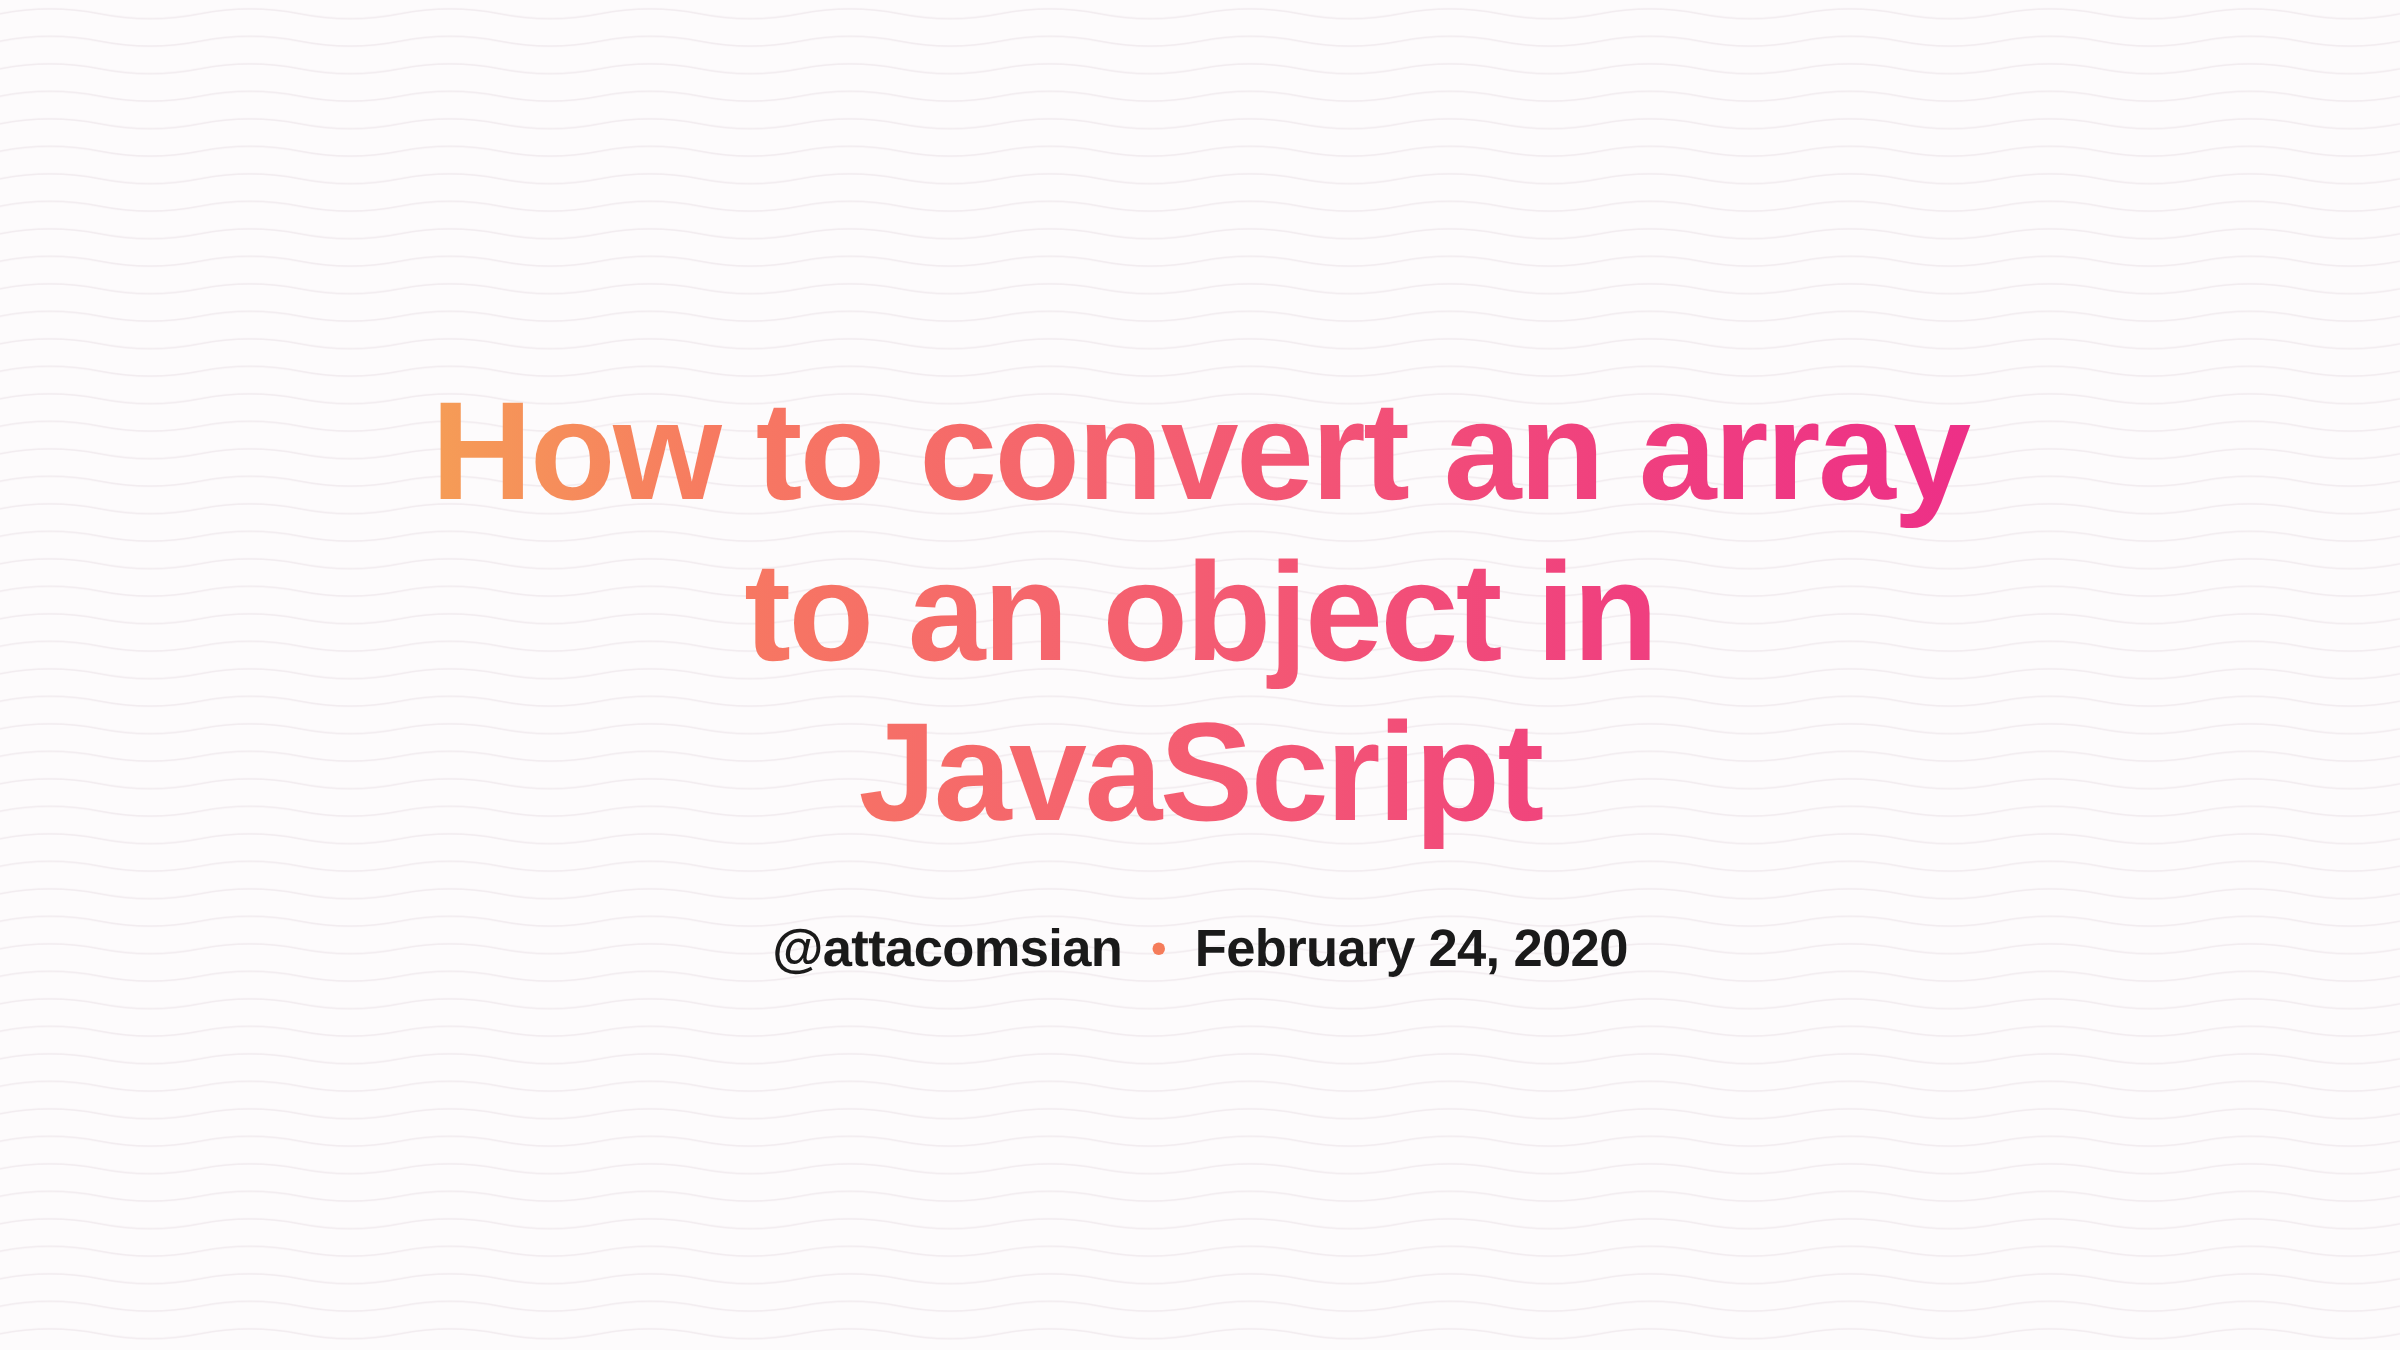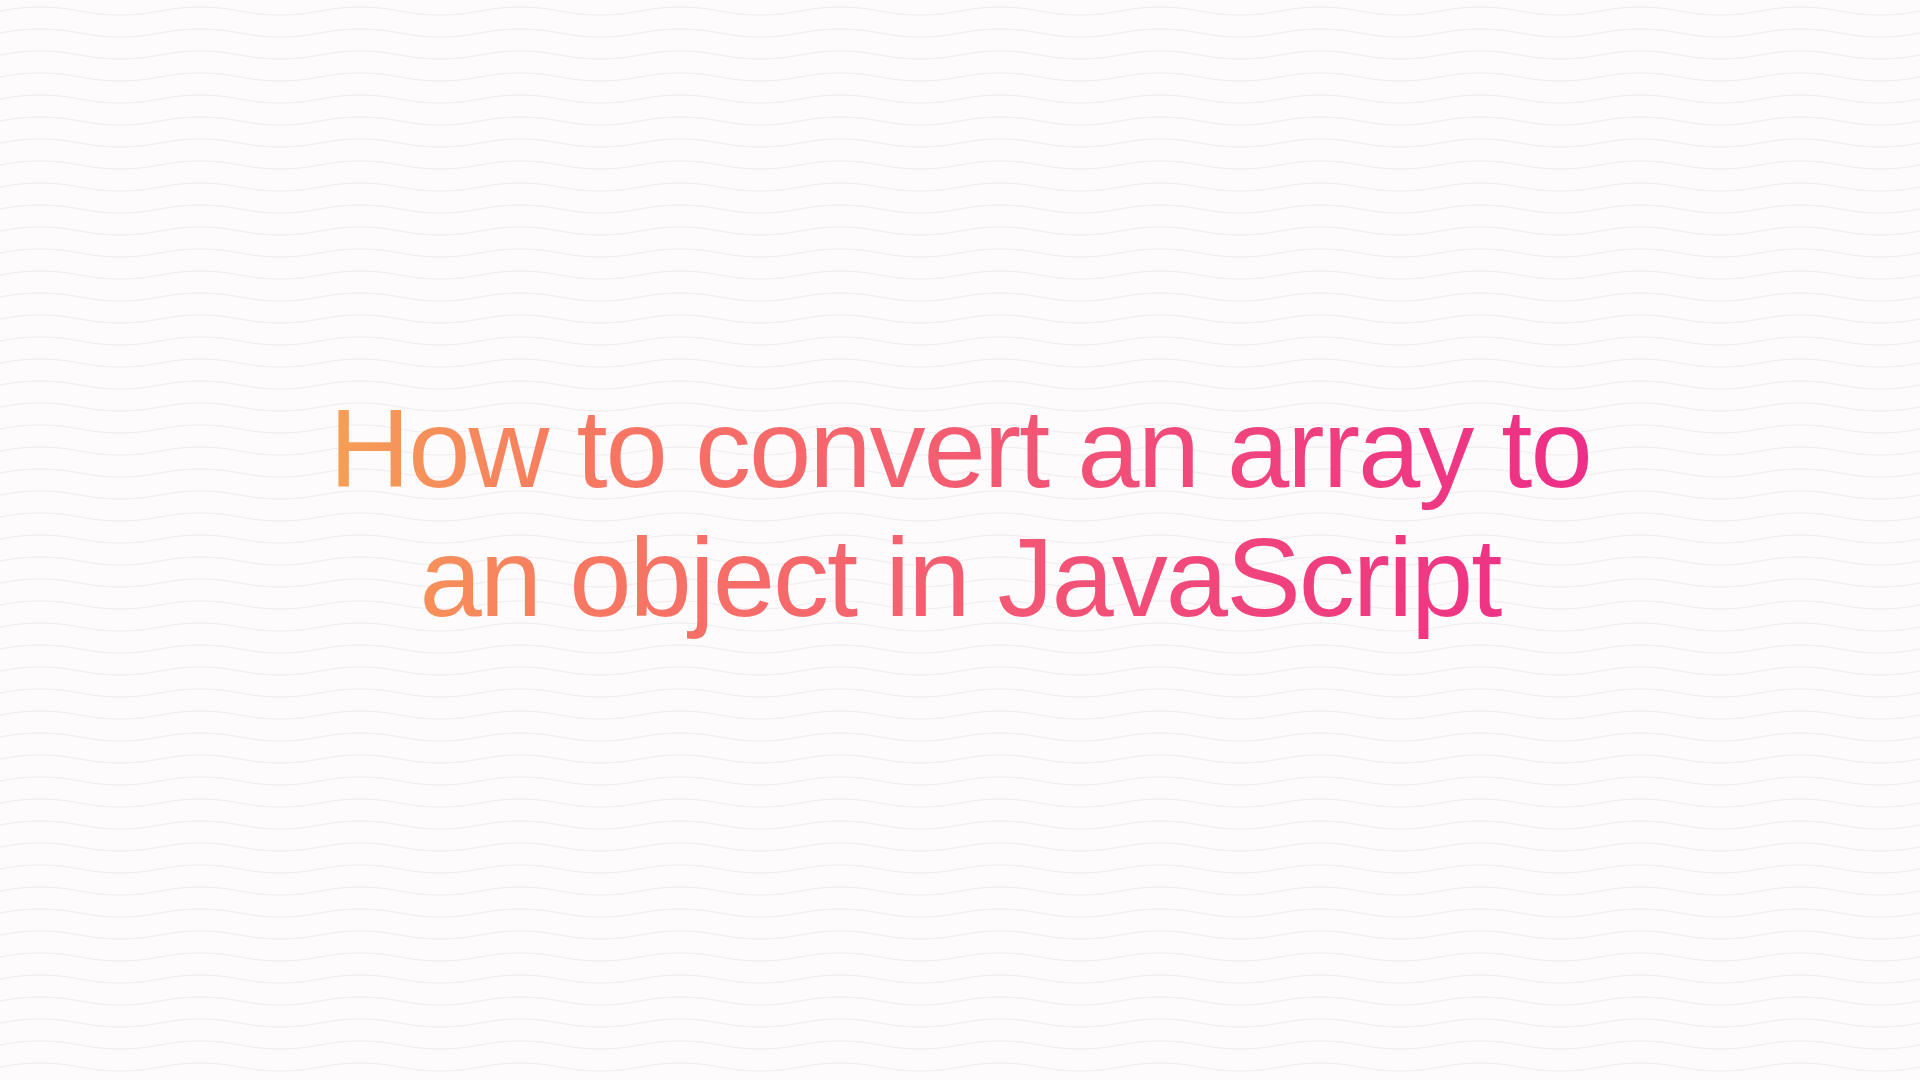--- a/index.html
+++ b/index.html
@@ -22,21 +22,21 @@
 
     .content {
       position: relative;
       text-align: center;
       max-width: 1400px;
       padding: 0 60px;
     }
 
     .title {
       font-size: 112px;
-      font-weight: 400;
+      font-weight: 700;
       line-height: 1.15;
       letter-spacing: -2px;
       background: linear-gradient(90deg, #f5a155 0%, #f77961 20%, #f45c72 50%, #f0417e 75%, #ed2e88 100%);
       -webkit-background-clip: text;
       background-clip: text;
       -webkit-text-fill-color: transparent;
       color: transparent;
       margin-bottom: 52px;
     }
 
@@ -74,13 +74,18 @@
   <defs>
     <pattern id="wavepat" x="0" y="0" width="160" height="22" patternUnits="userSpaceOnUse">
       <path d="M 0 11 Q 40 3, 80 11 T 160 11" stroke="rgba(210,190,200,0.28)" stroke-width="1.2" fill="none"></path>
     </pattern>
   </defs>
   <rect width="1920" height="1080" fill="url(#wavepat)"></rect>
 </svg>
 
 <div class="content">
   <h1 class="title">How to convert an array to an object in JavaScript</h1>
+  <div class="meta">
+    <span>@attacomsian</span>
+    <span class="separator"></span>
+    <span>February 24, 2020</span>
+  </div>
 </div>
 
 </body></html>

